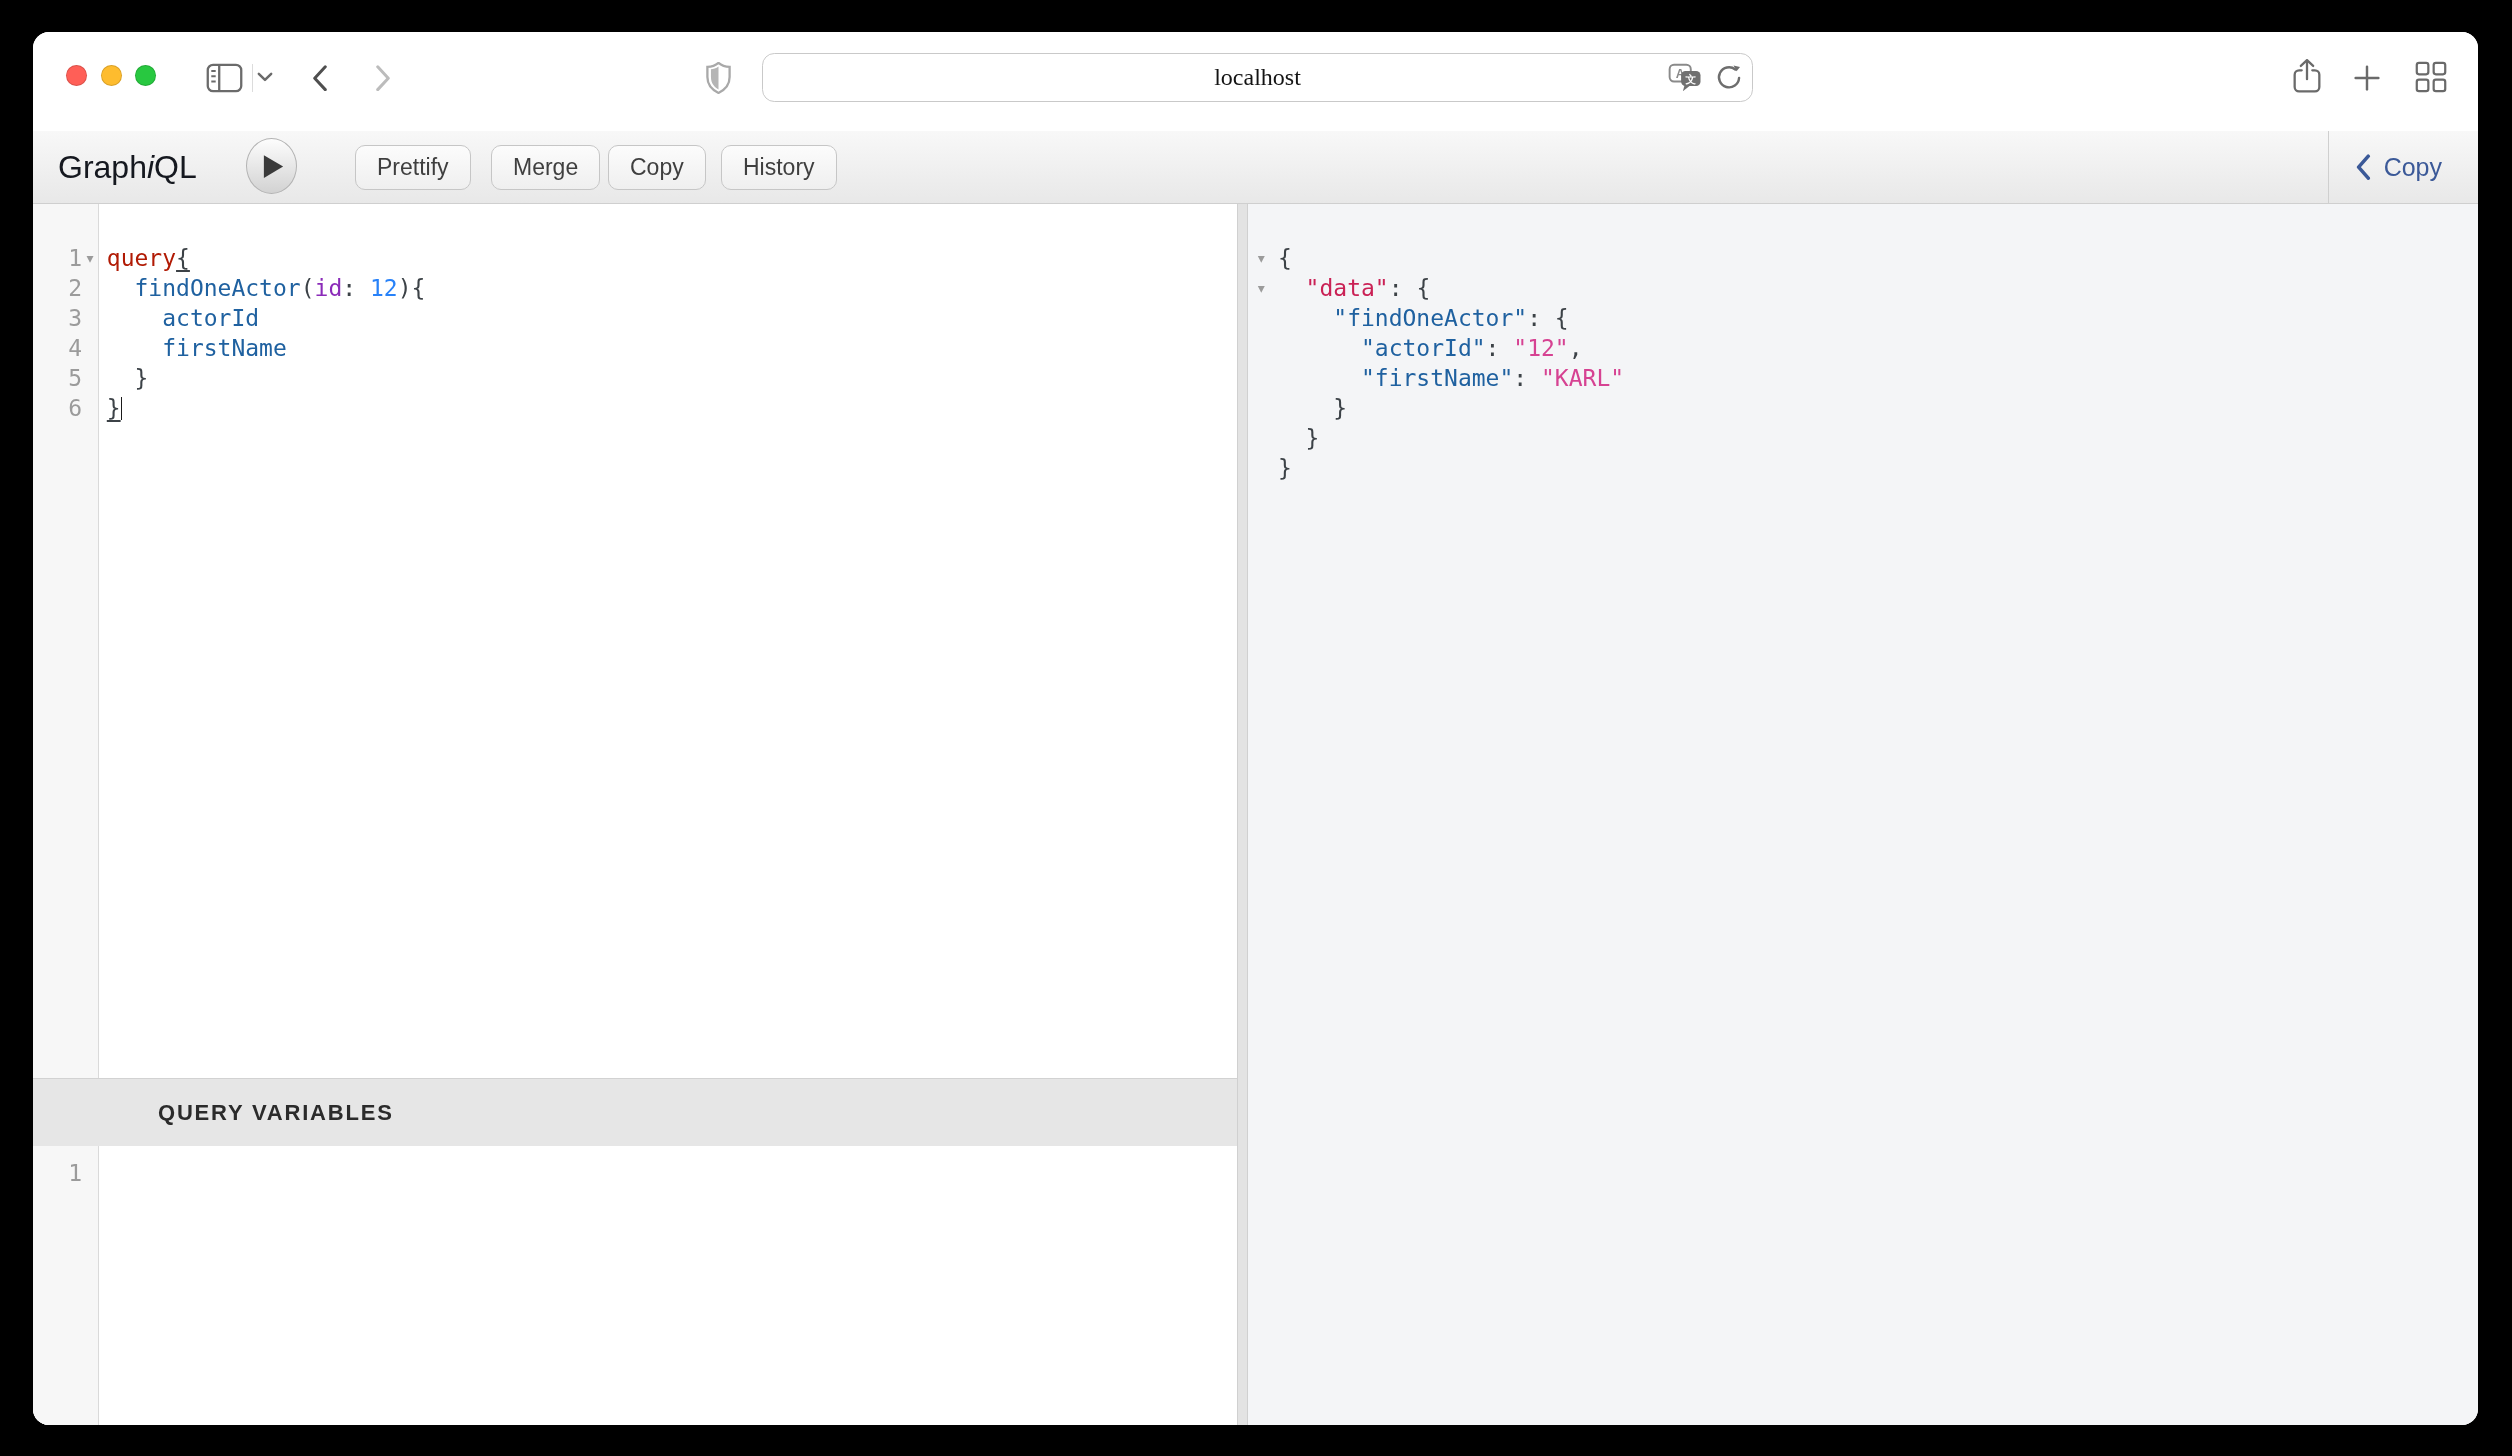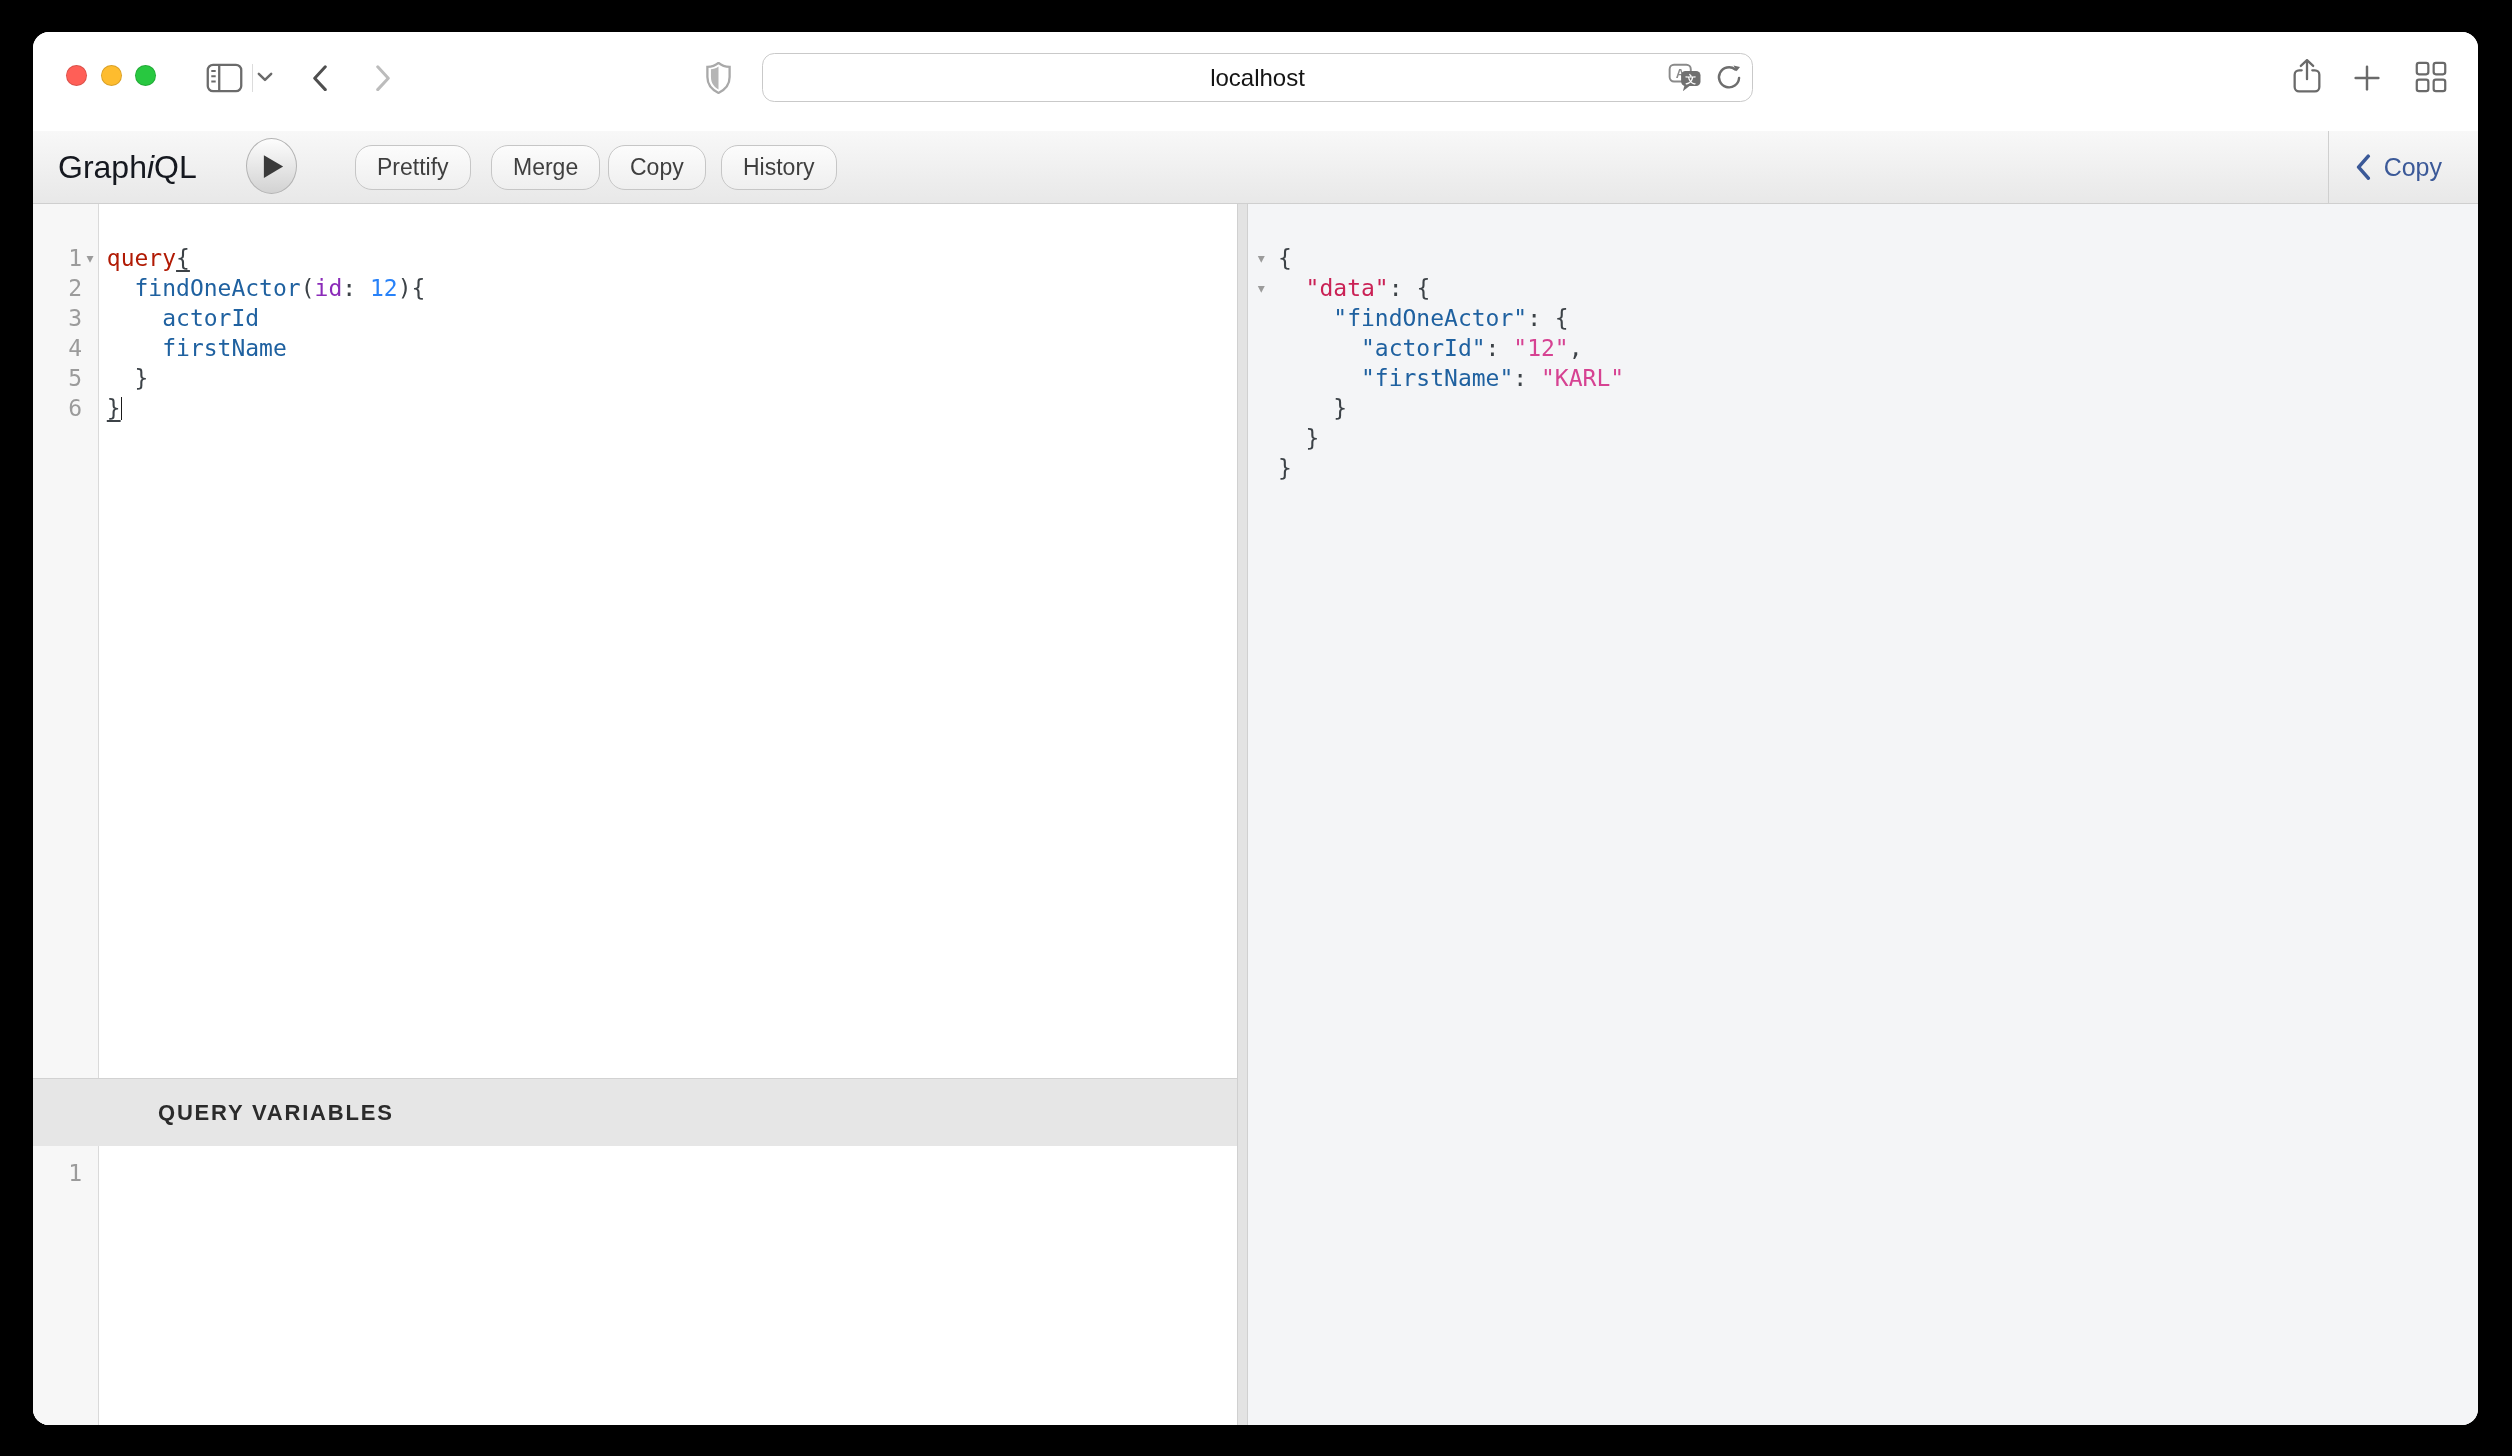--- a/index.html
+++ b/index.html
@@ -19,41 +19,41 @@
   .t-red{left:33px;}
   .t-yellow{left:68px;}
   .t-green{left:102px;}
   .chrome-ico{position:absolute;display:flex;align-items:center;justify-content:center;background:none;border:none;padding:0;}
   .vsep{position:absolute;width:0.9px;background:#dcdcdc;}
   .urlbar{
     position:absolute;left:729px;top:21px;width:991px;height:49px;
     border:1.8px solid #c9c9c9;border-radius:12.3px;background:#fff;box-sizing:border-box;
     display:flex;align-items:center;justify-content:center;
   }
-  .urltext{font-size:24px;color:#141414;}
+  .urltext{font-size:24px;color:#141414;font-family:Liberation Serif, serif;}
   .urlbar-icons{position:absolute;right:8.8px;top:0;height:100%;display:flex;align-items:center;gap:10.6px;}
   
   .gtoolbar{
     position:absolute;left:0;top:99px;width:100%;height:73px;
     background:linear-gradient(#f8f8f8,#e8e8e8);
     border-bottom:0.9px solid #cfcfcf;box-sizing:border-box;
   }
   .logo{position:absolute;left:25px;top:0;height:72px;line-height:72px;
     font-size:32px;font-weight:500;color:#15181f;letter-spacing:0;}
   .logo .it{font-style:italic;}
   .playbtn{
     position:absolute;left:213px;top:106px;width:51px;height:56px;border-radius:50%;
     background:linear-gradient(#fdfdfd,#d2d2d2);
     border:0.9px solid #b3b3b3;box-sizing:border-box;
     display:flex;align-items:center;justify-content:center;cursor:pointer;padding:0;
   }
   .tbtn{
     position:absolute;top:113px;height:45px;padding:0 21px;box-sizing:border-box;
     background:linear-gradient(#fcfcfc,#efefef);
-    border:0.9px solid #c6c6c6;border-radius:17px;
+    border:0.9px solid #c6c6c6;border-radius:10px;
     font-family:"Liberation Sans",sans-serif;font-size:23px;color:#3f3f3f;
     display:flex;align-items:center;cursor:pointer;
   }
   .docs{
     position:absolute;right:30px;top:99px;height:72px;display:flex;align-items:center;gap:12.3px;
     color:#3B5998;font-size:25px;cursor:pointer;background:none;border:none;
   }
   
   .content{position:absolute;left:0;top:172px;width:100%;height:1221px;}
   .editor-pane{position:absolute;left:0;top:0;width:1204px;height:874px;background:#fff;}

